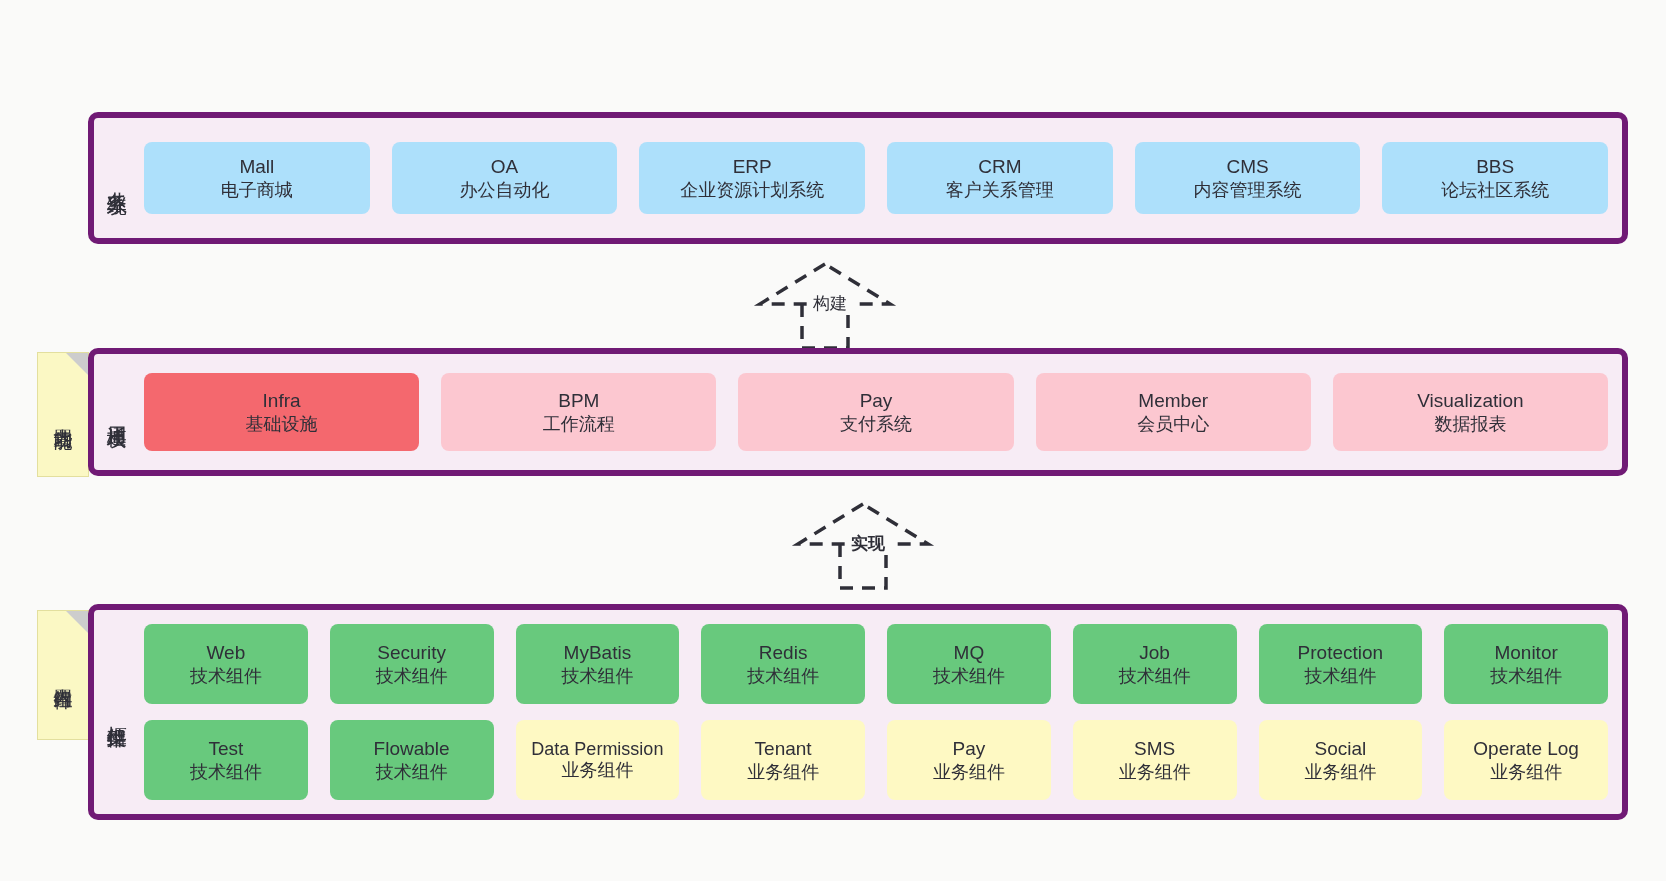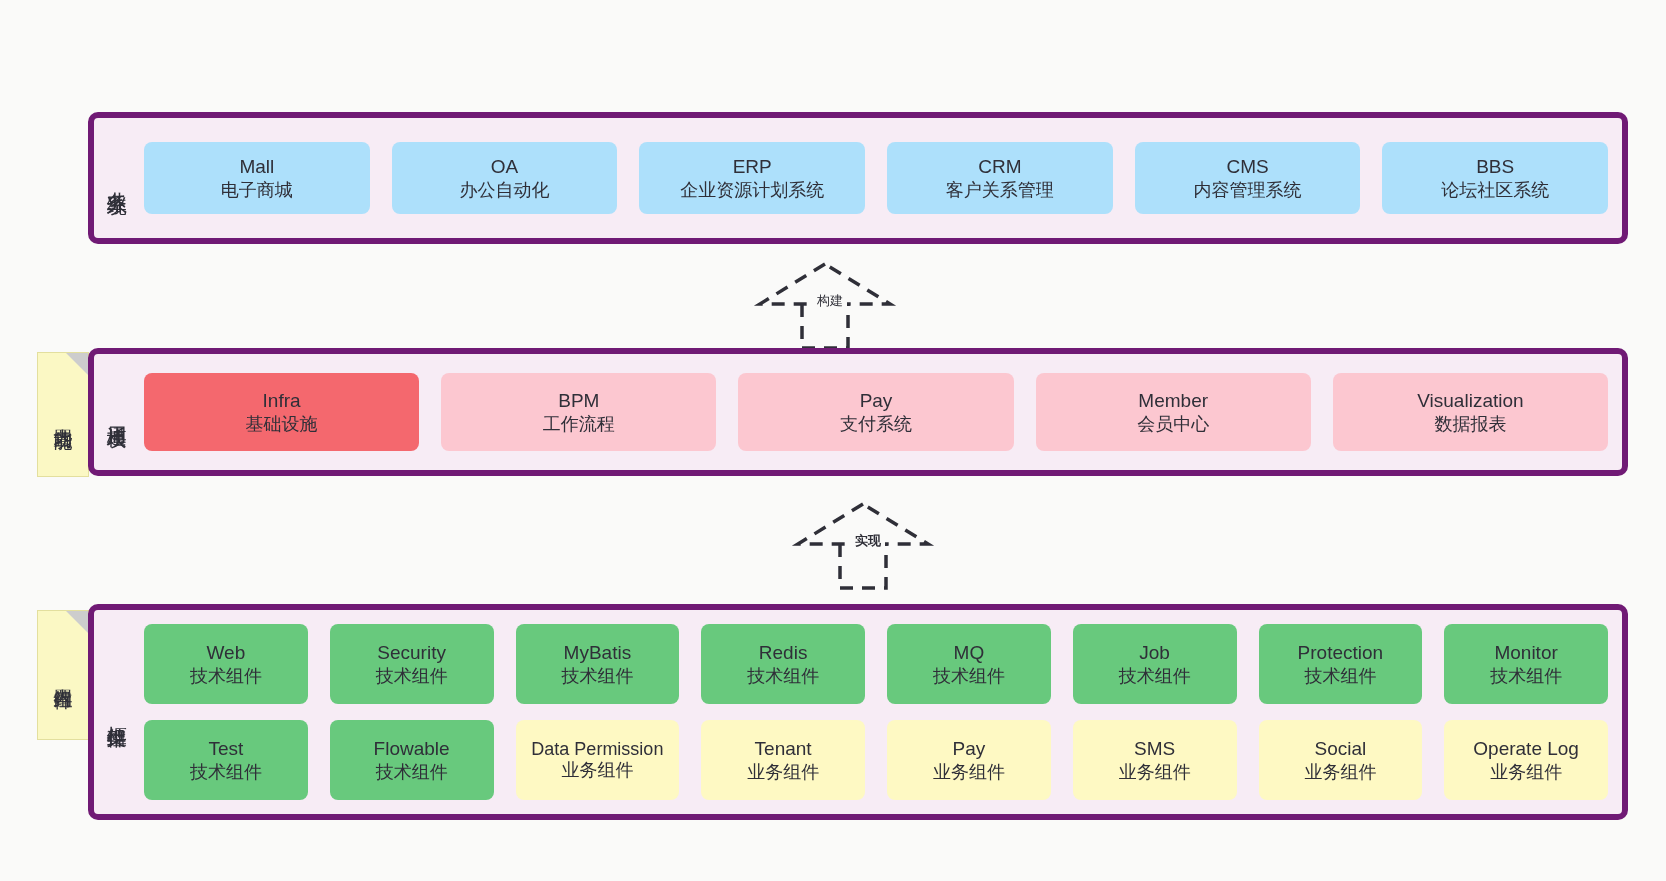--- a/index.html
+++ b/index.html
@@ -133,21 +133,21 @@
     height: 96px;
   }
   .arrow svg { display: block; overflow: visible; }
   .arrow-label {
     position: absolute;
     left: 50%;
     transform: translateX(-50%);
     top: 36px;
     background: #fafaf9;
     padding: 0 4px;
-    font-size: 13px;
+    font-size: 17px;
     color: #2f2f38;
     white-space: nowrap;
     user-select: none;
   }
   #arrow-build { left: 750px; top: 256px; }
   #arrow-impl  { left: 788px; top: 496px; font-weight: bold; }
 </style>
 </head>
 <body>
 

